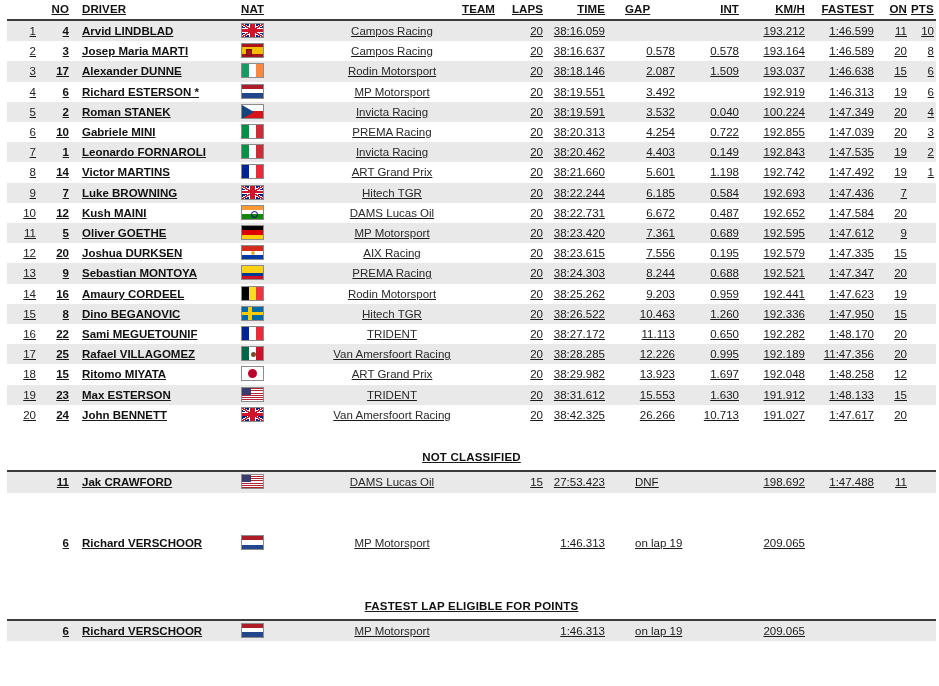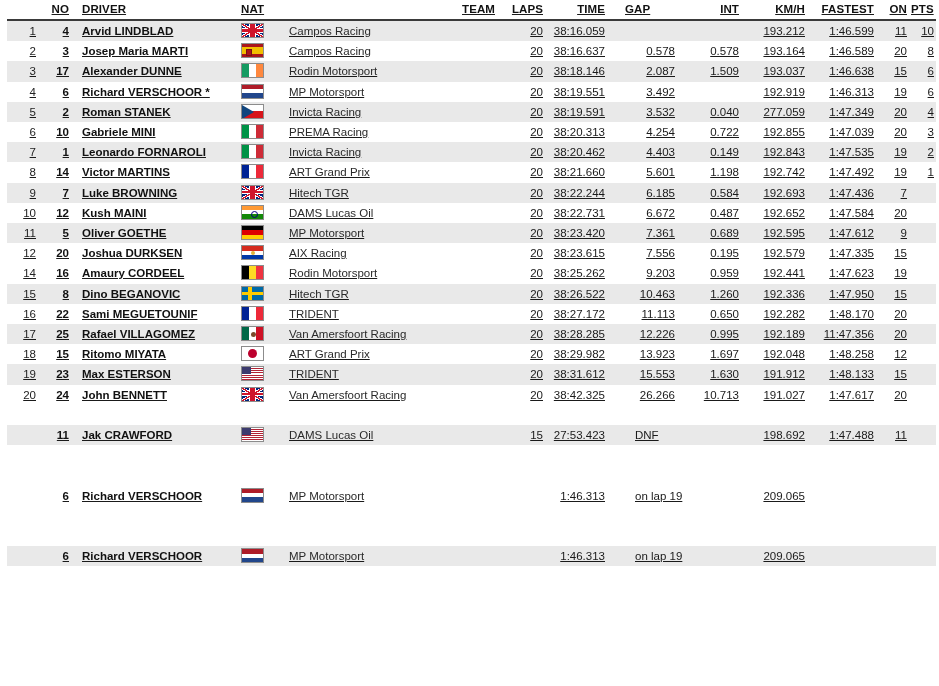--- a/index.html
+++ b/index.html
@@ -84,21 +84,21 @@
     font-size: 11.5px;
     white-space: nowrap;
     vertical-align: middle;
     line-height: 20.2px;
   }
 
   td.t-pos    { text-align: right; padding-right: 7px; color: #222; }
   td.t-no     { text-align: right; padding-right: 6px; font-weight: bold; color: #111; }
   td.t-driver { text-align: left;  padding-left: 7px; font-weight: bold; color: #111; }
   td.t-nat    { text-align: left;  padding-left: 1px; }
-  td.t-team   { text-align: left;  padding-left: 9px; color: #2a2a2a; }
+  td.t-team   { text-align: center;  padding-left: 9px; color: #2a2a2a; }
   td.t-laps   { text-align: right; padding-right: 10px; }
   td.t-time   { text-align: right; padding-right: 20px; }
   td.t-gap    { text-align: right; padding-right: 16px; }
   td.t-int    { text-align: right; padding-right: 14px; }
   td.t-kmh    { text-align: right; padding-right: 10px; }
   td.t-fast   { text-align: right; padding-right: 7px; }
   td.t-on     { text-align: right; padding-right: 4px; }
   td.t-pts    { text-align: right; padding-right: 2px; }
 
   td.gap-left { text-align: left; padding-left: 10px; padding-right: 0; }
@@ -313,21 +313,21 @@
           <td class="t-gap">2.087</td>
           <td class="t-int">1.509</td>
           <td class="t-kmh">193.037</td>
           <td class="t-fast">1:46.638</td>
           <td class="t-on">15</td>
           <td class="t-pts">6</td>
         </tr>
         <tr class="">
           <td class="t-pos">4</td>
           <td class="t-no">6</td>
-          <td class="t-driver">Richard VERSCHOOR *</td>
+          <td class="t-driver">Richard ESTERSON *</td>
           <td class="t-nat"><span class="flag f-nl"><i class="a"></i><i class="b"></i><i class="c"></i></span></td>
           <td class="t-team">MP Motorsport</td>
           <td class="t-laps">20</td>
           <td class="t-time">38:19.551</td>
           <td class="t-gap">3.492</td>
           <td class="t-int"></td>
           <td class="t-kmh">192.919</td>
           <td class="t-fast">1:46.313</td>
           <td class="t-on">19</td>
           <td class="t-pts">6</td>
@@ -335,21 +335,21 @@
         <tr class="alt">
           <td class="t-pos">5</td>
           <td class="t-no">2</td>
           <td class="t-driver">Roman STANEK</td>
           <td class="t-nat"><span class="flag f-cz"><i class="a"></i><i class="b"></i><i class="c"></i></span></td>
           <td class="t-team">Invicta Racing</td>
           <td class="t-laps">20</td>
           <td class="t-time">38:19.591</td>
           <td class="t-gap">3.532</td>
           <td class="t-int">0.040</td>
-          <td class="t-kmh">277.059</td>
+          <td class="t-kmh">100.224</td>
           <td class="t-fast">1:47.349</td>
           <td class="t-on">20</td>
           <td class="t-pts">4</td>
         </tr>
         <tr class="">
           <td class="t-pos">6</td>
           <td class="t-no">10</td>
           <td class="t-driver">Gabriele MINI</td>
           <td class="t-nat"><span class="flag f-it"><i class="a"></i><i class="b"></i><i class="c"></i></span></td>
           <td class="t-team">PREMA Racing</td>
@@ -445,20 +445,35 @@
           <td class="t-team">AIX Racing</td>
           <td class="t-laps">20</td>
           <td class="t-time">38:23.615</td>
           <td class="t-gap">7.556</td>
           <td class="t-int">0.195</td>
           <td class="t-kmh">192.579</td>
           <td class="t-fast">1:47.335</td>
           <td class="t-on">15</td>
           <td class="t-pts"></td>
         </tr>
+        <tr class="alt">
+          <td class="t-pos">13</td>
+          <td class="t-no">9</td>
+          <td class="t-driver">Sebastian MONTOYA</td>
+          <td class="t-nat"><span class="flag f-co"><i class="a"></i><i class="b"></i><i class="c"></i></span></td>
+          <td class="t-team">PREMA Racing</td>
+          <td class="t-laps">20</td>
+          <td class="t-time">38:24.303</td>
+          <td class="t-gap">8.244</td>
+          <td class="t-int">0.688</td>
+          <td class="t-kmh">192.521</td>
+          <td class="t-fast">1:47.347</td>
+          <td class="t-on">20</td>
+          <td class="t-pts"></td>
+        </tr>
         <tr class="">
           <td class="t-pos">14</td>
           <td class="t-no">16</td>
           <td class="t-driver">Amaury CORDEEL</td>
           <td class="t-nat"><span class="flag f-be"><i class="a"></i><i class="b"></i><i class="c"></i></span></td>
           <td class="t-team">Rodin Motorsport</td>
           <td class="t-laps">20</td>
           <td class="t-time">38:25.262</td>
           <td class="t-gap">9.203</td>
           <td class="t-int">0.959</td>
@@ -556,20 +571,23 @@
           <td class="t-fast">1:47.617</td>
           <td class="t-on">20</td>
           <td class="t-pts"></td>
         </tr>
       </tbody>
 
     <tbody>
       <tr class="spacer-row">
           <td colspan="13"></td>
         </tr>
+      <tr class="section-title">
+        <td colspan="13">NOT CLASSIFIED</td>
+      </tr>
     </tbody>
     <tbody id="notclassified-body">
         <tr class="alt">
           <td></td>
           <td class="t-no">11</td>
           <td class="t-driver">Jak CRAWFORD</td>
           <td class="t-nat"><span class="flag f-us"><i class="s1"></i><i class="s2"></i><i class="s3"></i><i class="s4"></i><i class="s5"></i><i class="s6"></i><i class="s7"></i><i class="canton"></i></span></td>
           <td class="t-team">DAMS Lucas Oil</td>
           <td class="t-laps">15</td>
           <td class="t-time">27:53.423</td>
@@ -608,20 +626,23 @@
         </tr>
       </tbody>
 
     <tbody>
       <tr class="thin-spacer">
           <td colspan="13"></td>
         </tr>
       <tr class="spacer-row">
           <td colspan="13"></td>
         </tr>
+      <tr class="section-title">
+        <td colspan="13">FASTEST LAP ELIGIBLE FOR POINTS</td>
+      </tr>
     </tbody>
     <tbody id="eligible-fl-body">
         <tr class="alt">
           <td></td>
           <td class="t-no">6</td>
           <td class="t-driver">Richard VERSCHOOR</td>
           <td class="t-nat"><span class="flag f-nl"><i class="a"></i><i class="b"></i><i class="c"></i></span></td>
           <td class="t-team">MP Motorsport</td>
           <td class="t-laps"></td>
           <td class="t-time">1:46.313</td>

